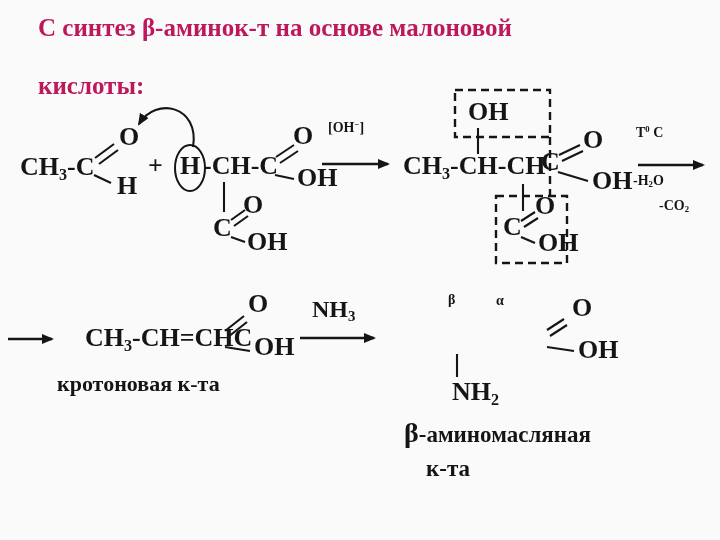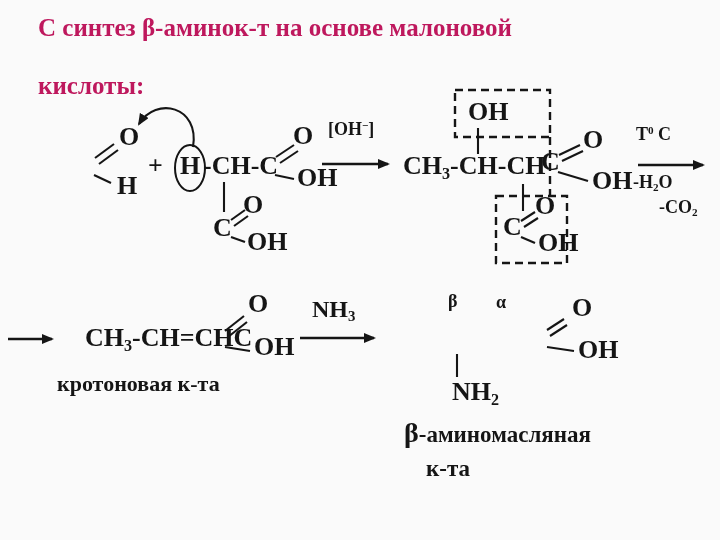--- a/index.html
+++ b/index.html
@@ -5,21 +5,21 @@
   html,body{margin:0;padding:0;background:#e9e9e9;}
   .canvas{
     position:relative;width:720px;height:540px;overflow:hidden;
     background:#fafafa;
     font-family:"Liberation Serif","DejaVu Serif",serif;
     color:#151515;
   }
   .txt{position:absolute;font-weight:bold;line-height:1.1;white-space:nowrap;}
   .title{font-size:25px;color:#be185d;}
   .f{font-size:26px;}
-  .cond{font-size:18px;}
+  .cond{font-size:14px;}
   .cond3{font-size:24px;}
   .lbl{font-size:22px;}
   .lbl2{font-size:23px;}
   .bigbeta{font-size:28px;}
   sub{font-size:62%;line-height:0;vertical-align:baseline;position:relative;top:0.28em;}
   sup{font-size:62%;line-height:0;vertical-align:baseline;position:relative;top:-0.55em;}
   svg.overlay{position:absolute;left:0;top:0;pointer-events:none;}
   svg .bond{stroke:#151515;stroke-width:2.1;fill:none;}
   svg .arrow{stroke:#151515;stroke-width:2.4;fill:none;}
   svg .dash{stroke:#151515;stroke-width:2.4;fill:none;stroke-dasharray:8 5;}
@@ -80,20 +80,21 @@
 
     <line class="bond" x1="547" y1="330" x2="564" y2="319"></line>
     <line class="bond" x1="550" y1="336" x2="567" y2="325"></line>
     <line class="bond" x1="547" y1="347" x2="574" y2="351"></line>
     <line class="bond" x1="457" y1="354" x2="457" y2="377"></line>
   </svg>
 
   <div class="txt title" style="left:38px;top:14px;">С синтез β-аминок-т на основе малоновой</div>
   <div class="txt title" style="left:38px;top:50px;margin-top:22px;">кислоты:</div>
 
+  <div class="txt f" style="left:20px;top:153px;"><span>CH</span><sub>3</sub><span>-C</span></div>
   <div class="txt f" style="left:119px;top:123px;">O</div>
   <div class="txt f" style="left:117px;top:172px;">H</div>
 
   <div class="txt f" style="left:148px;top:152px;">+</div>
 
   <div class="txt f" style="left:180px;top:152px;">H</div>
   <div class="txt f" style="left:203px;top:152px;">-CH-C</div>
   <div class="txt f" style="left:293px;top:122px;">O</div>
   <div class="txt f" style="left:297px;top:164px;">OH</div>
   <div class="txt f" style="left:213px;top:214px;">C</div>

